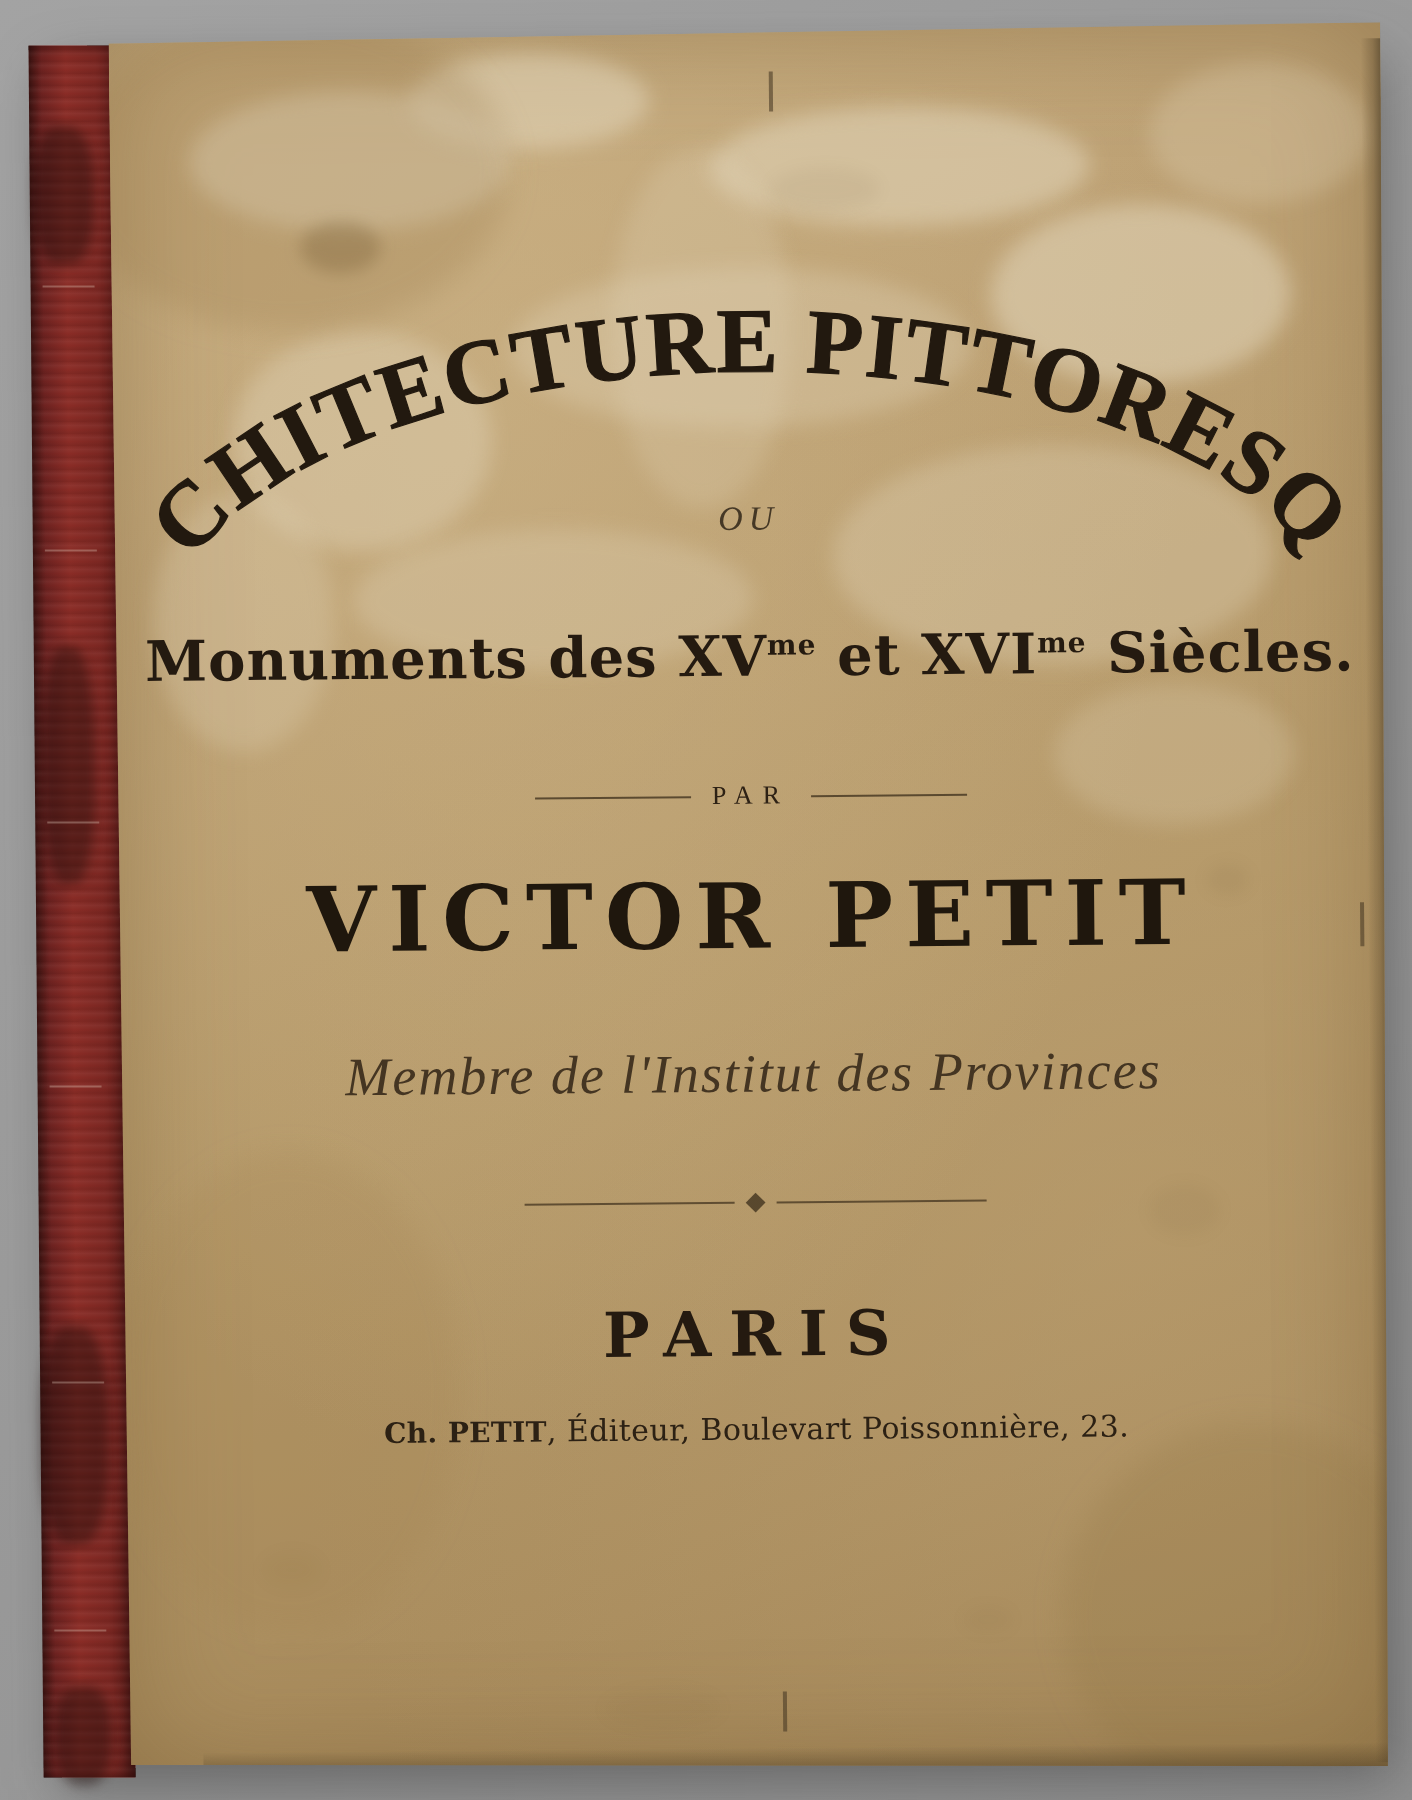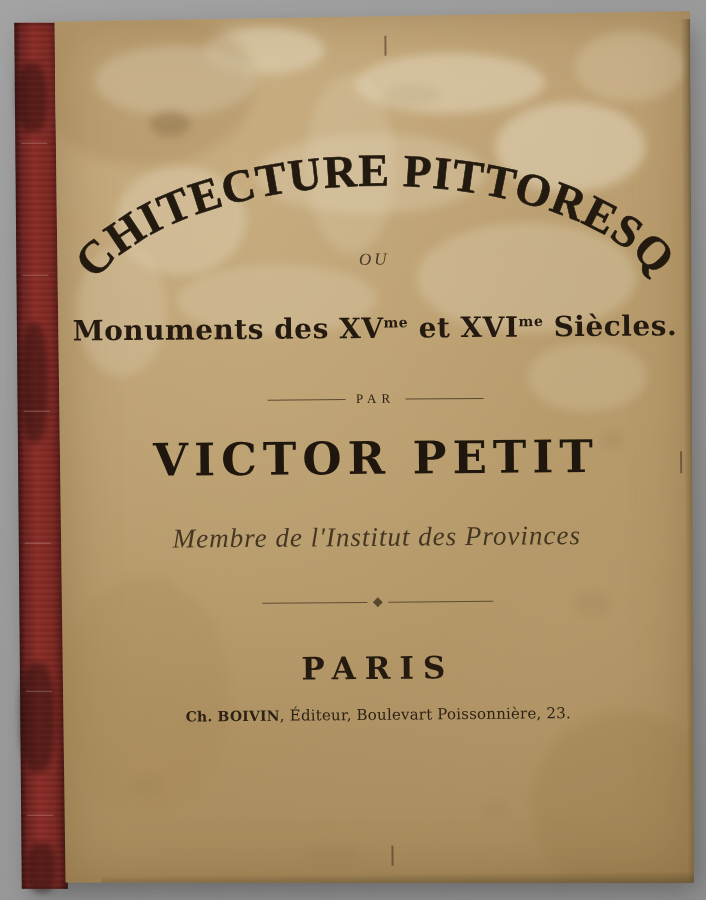--- a/index.html
+++ b/index.html
@@ -374,19 +374,19 @@
 
         <div class="membre">Membre de l'Institut des Provinces</div>
 
         <div class="divider2">
           <span class="d-line"></span><span class="d-dot"></span><span class="d-line"></span>
         </div>
 
         <div class="city">PARIS</div>
 
         <div class="publisher">
-          <span class="small-caps">Ch. BOIVIN</span><span>, Éditeur, Boulevart Poissonnière, 23.</span>
+          <span class="small-caps">Ch. PETIT</span><span>, Éditeur, Boulevart Poissonnière, 23.</span>
         </div>
 
       </div>
     </div>
   </div>
 </div>
 
 </body></html>

